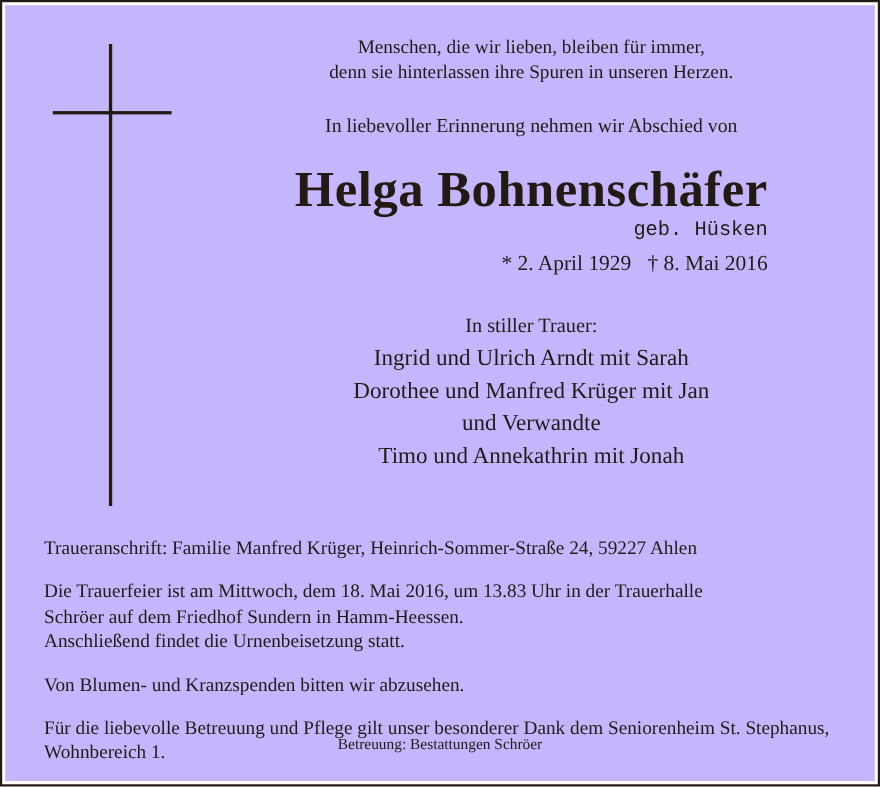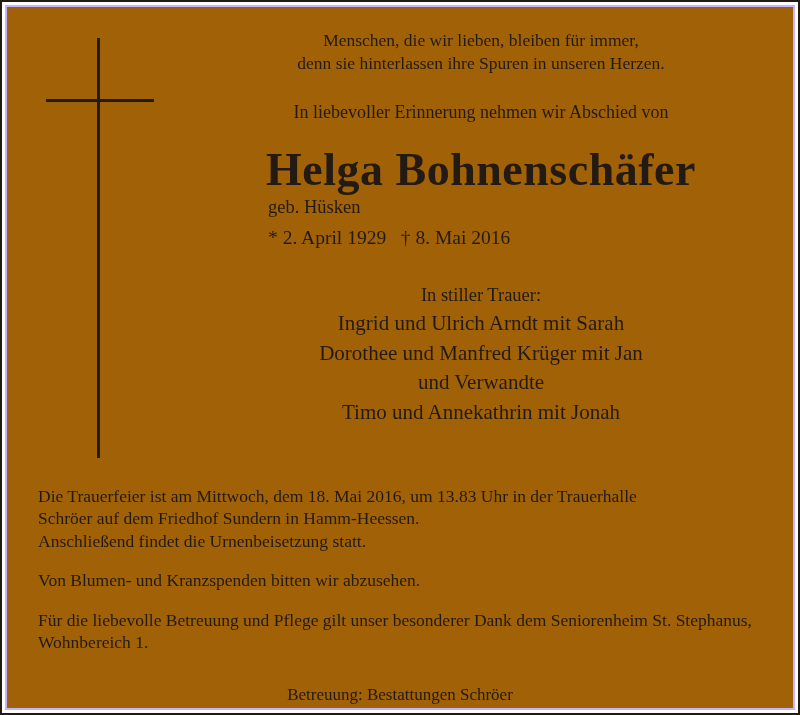--- a/index.html
+++ b/index.html
@@ -24,22 +24,22 @@
     height: 715px;
     background: #ffffff;
     border: 2px solid #231a14;   
     padding: 3px;                
   }
   .notice-inner {
     position: relative;
     box-sizing: border-box;
     width: 100%;
     height: 100%;
-    border: 2px solid #c4b5fd;   
-    background: #a16207;
+    border: 4px solid #c4b5fd;   
+    background: #c4b5fd;
   }
 
   
   .cross {
     position: absolute;
     left: 38px;
     top: 28px;
     width: 120px;
     height: 430px;
   }
@@ -78,34 +78,35 @@
 
   .lead-line {
     font-size: 18px;
     line-height: 1.3;
     margin: 0 0 20px 0;
   }
 
   
   .name-block {
     display: inline-block;
-    text-align: left;
+    text-align: right;
     margin: 0 0 0 0;
   }
   .deceased-name {
     font-size: 46px;
     line-height: 1.08;
     letter-spacing: 0.5px;
     margin: 0;
     white-space: nowrap;
   }
   .maiden-name {
     font-size: 18.5px;
     line-height: 1.25;
     margin: 2px 0 0 2px;
+    font-family: Liberation Mono, monospace;
   }
   .life-dates {
     font-size: 19.5px;
     line-height: 1.3;
     margin: 6px 0 0 2px;
     white-space: pre;
   }
 
   
   .mourners-block {
@@ -144,23 +145,23 @@
   }
   .details p:last-child {
     margin-bottom: 16px;
   }
 
   
   .credit {
     position: absolute;
     left: 0;
     right: 0;
-    top: 678px;
+    top: 661px;
     text-align: center;
-    font-size: 17px;
+    font-size: 14px;
     line-height: 1.2;
   }
 </style>
 </head>
 <body>
 
 <div class="notice">
   <div class="notice-inner">
 
     <div class="cross">
@@ -187,20 +188,21 @@
           <li>Ingrid und Ulrich Arndt mit Sarah</li>
           <li>Dorothee und Manfred Krüger mit Jan</li>
           <li>und Verwandte</li>
           <li>Timo und Annekathrin mit Jonah</li>
         </ul>
       </div>
 
     </div>
 
     <div class="details">
+      <p>Traueranschrift: Familie Manfred Krüger, Heinrich-Sommer-Straße 24, 59227 Ahlen</p>
       <p>Die Trauerfeier ist am Mittwoch, dem 18. Mai 2016, um 13.83 Uhr in der Trauerhalle
 Schröer auf dem Friedhof Sundern in Hamm-Heessen.
 Anschließend findet die Urnenbeisetzung statt.</p>
       <p>Von Blumen- und Kranzspenden bitten wir abzusehen.</p>
       <p>Für die liebevolle Betreuung und Pflege gilt unser besonderer Dank dem Seniorenheim St. Stephanus, Wohnbereich 1.</p>
     </div>
 
     <div class="credit">Betreuung: Bestattungen Schröer</div>
 
   </div>

